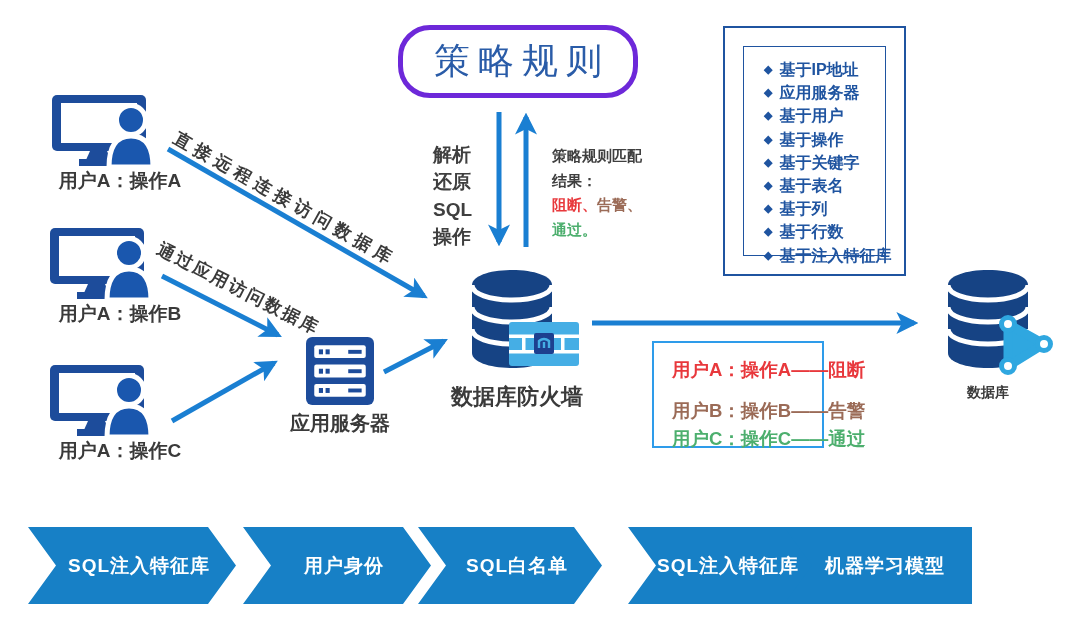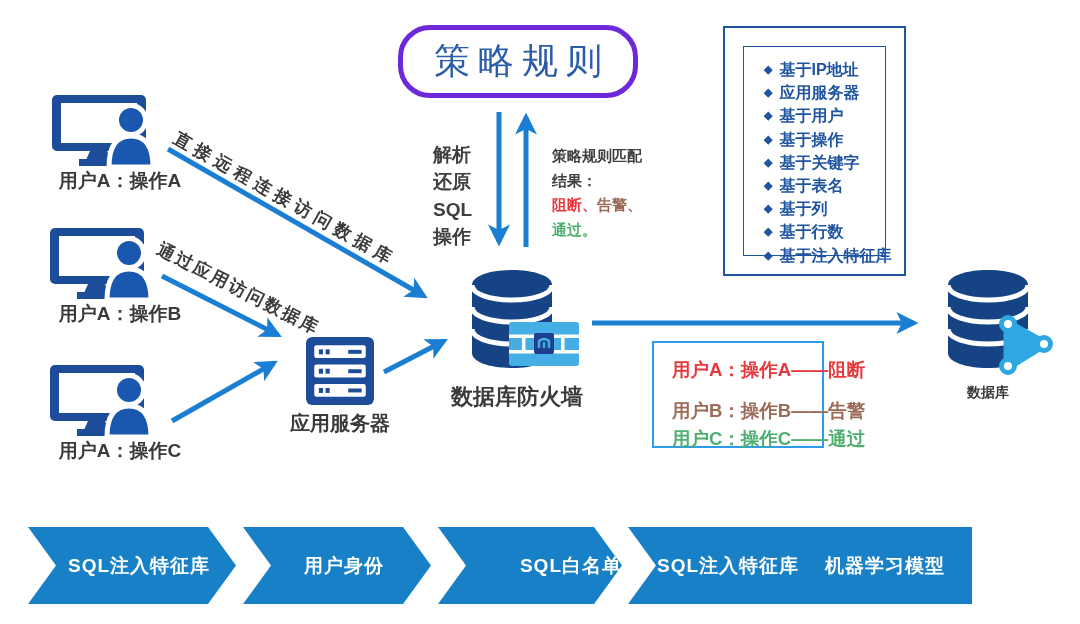--- a/index.html
+++ b/index.html
@@ -64,21 +64,21 @@
   .chevron {
     top:527px; height:77px; background:#1780C6;
     display:flex; align-items:center; justify-content:center;
     color:#ffffff; font-size:19px; font-weight:700; letter-spacing:1px;
     clip-path:polygon(0 0, calc(100% - 28px) 0, 100% 50%, calc(100% - 28px) 100%, 0 100%, 28px 50%);
     padding-left:14px; white-space:nowrap;
   }
   .chevron.last { clip-path:polygon(0 0, 100% 0, 100% 100%, 0 100%, 28px 50%); }
   .c1 { left:28px;  width:208px; }
   .c2 { left:243px; width:188px; }
-  .c3 { left:438px; width:184px;justify-content:flex-end; }
+  .c3 { left:418px; width:184px; }
   .c4 { left:628px; width:186px; }
   .c5 { left:784px; width:188px; }
 
   svg { display:block; }
 </style>
 </head>
 <body>
 
 <div class="canvas">
 

